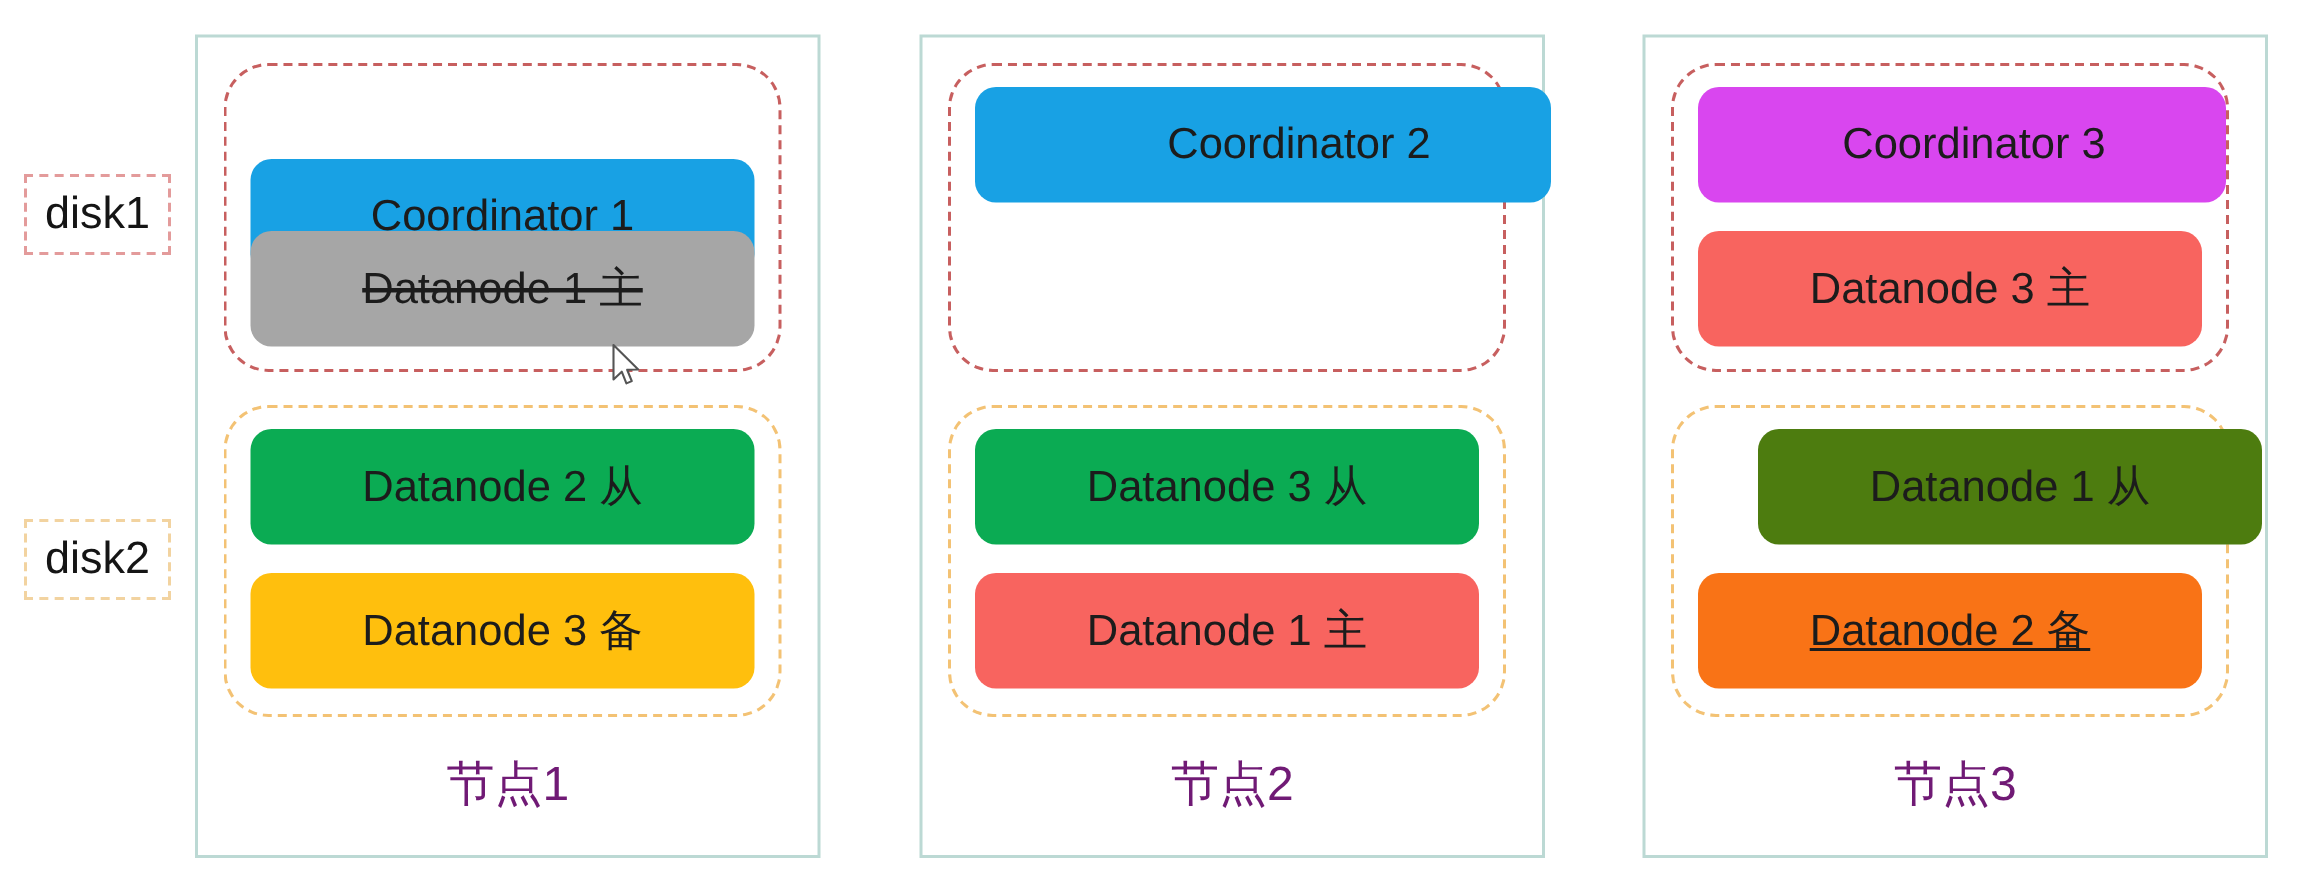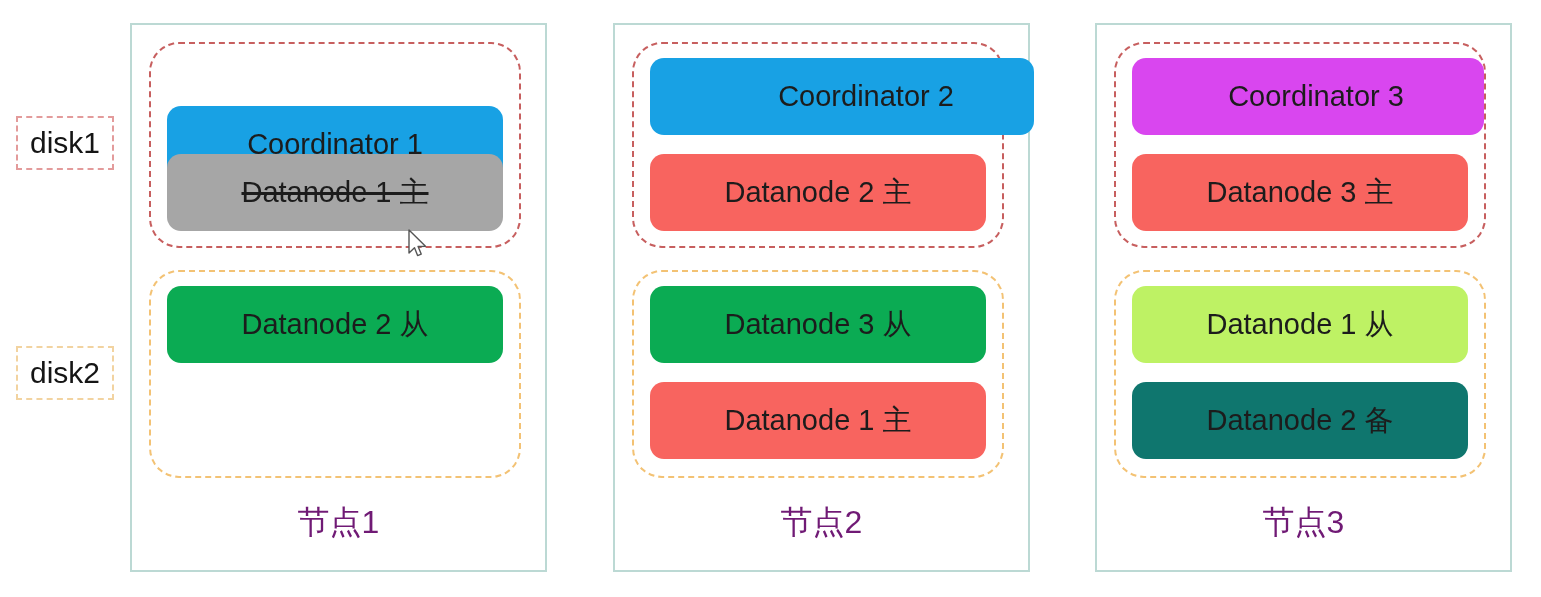--- a/index.html
+++ b/index.html
@@ -111,44 +111,44 @@
   <div class="disk-label d1">disk1</div>
   <div class="disk-label d2">disk2</div>
 
   <div class="node n1">
     <div class="group g1">
       <div class="box b1" style="background: rgb(24, 161, 228); margin-top: 48px;">Coordinator 1</div>
       <div class="box b2 strike" style="background: rgb(166, 166, 166);">Datanode 1 主</div>
     </div>
     <div class="group g2">
       <div class="box b1" style="background: rgb(11, 171, 83);">Datanode 2 从</div>
+      <div class="box b2" style="background: rgb(255, 191, 13);">Datanode 3 备</div>
     </div>
     <div class="node-label">节点1</div>
   </div>
 
   <div class="node n2">
     <div class="group g1">
       <div class="box b1" style="background: rgb(24, 161, 228); padding-left: 48px;">Coordinator 2</div>
-      <div class="box b2" style="background: rgb(248, 100, 95);">Datanode 2 主</div>
     </div>
     <div class="group g2">
       <div class="box b1" style="background: rgb(11, 171, 83);">Datanode 3 从</div>
       <div class="box b2" style="background: rgb(248, 100, 95);">Datanode 1 主</div>
     </div>
     <div class="node-label">节点2</div>
   </div>
 
   <div class="node n3">
     <div class="group g1">
       <div class="box b1" style="background: #d946ef; padding-left: 16px;">Coordinator 3</div>
       <div class="box b2" style="background: rgb(248, 100, 95);">Datanode 3 主</div>
     </div>
     <div class="group g2">
-      <div class="box b1" style="background: #bef264;">Datanode 1 从</div>
-      <div class="box b2" style="background: #0f766e;">Datanode 2 备</div>
+      <div class="box b1" style="background: #4d7c0f; margin-left: 40px;">Datanode 1 从</div>
+      <div class="box b2" style="background: #f97316; text-decoration: underline;">Datanode 2 备</div>
     </div>
     <div class="node-label">节点3</div>
   </div>
 
   <svg class="cursor" viewBox="0 0 24 32" xmlns="http://www.w3.org/2000/svg">
     <path d="M 4 1 L 4 24 L 9.5 18.8 L 12.6 26.6 L 16.2 25.1 L 13.1 17.5 L 20.5 17.3 Z" fill="#ffffff" stroke="#555555" stroke-width="1.4" stroke-linejoin="round"></path>
   </svg>
 
 </div>
 

